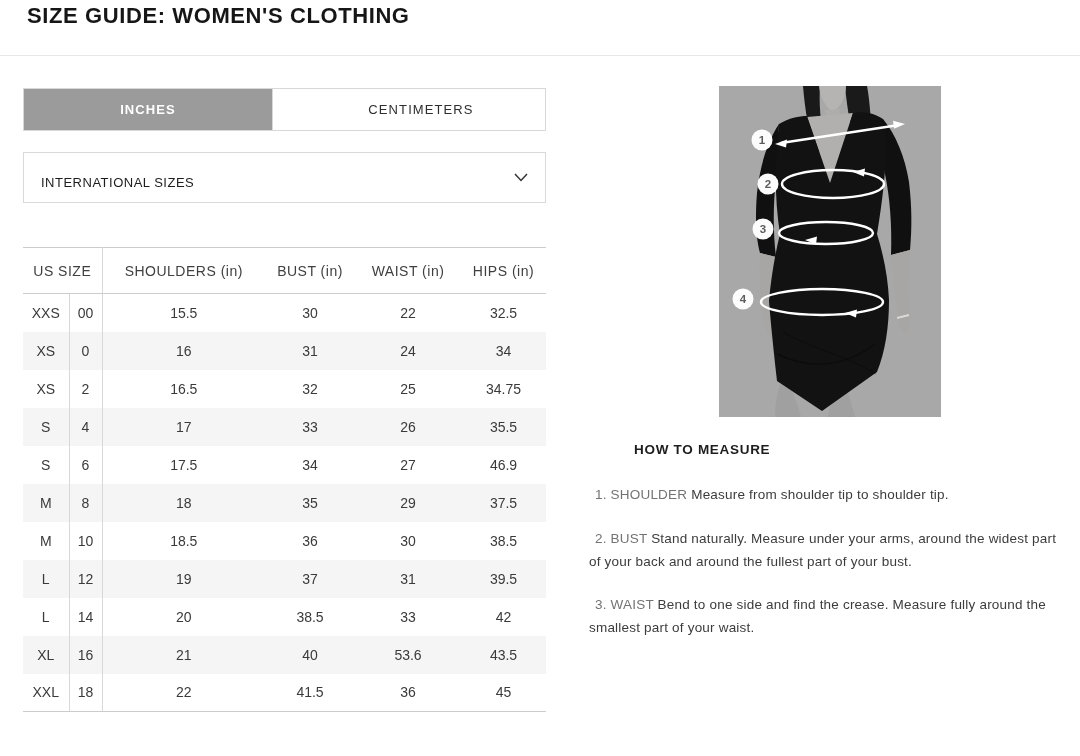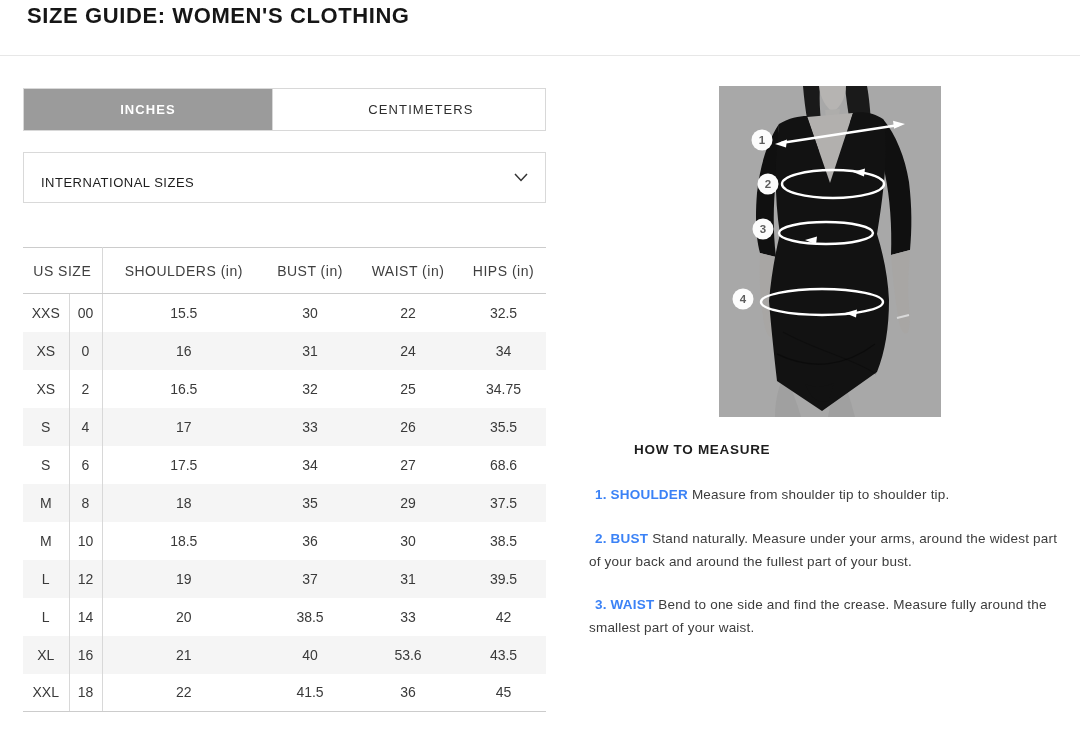--- a/index.html
+++ b/index.html
@@ -40,21 +40,21 @@
 
   
   .measure-figure { position:absolute; left:719px; top:86px; width:222px; height:331px; }
   .badge-num { font-family:"Liberation Sans", sans-serif; font-size:11.5px; font-weight:700; fill:#5d5d5d; }
 
   
   .htm-heading { position:absolute; left:590px; top:442px; font-size:13.5px; font-weight:700;
     letter-spacing:.7px; color:#1d1d1d;margin-left:44px; }
   .step { position:absolute; left:589px; width:481px; font-size:13.5px; line-height:23px;
     color:#3c3c3c; letter-spacing:.2px; text-indent:6px; }
-  .step b { font-weight:700; color:#3b82f6; }
+  .step b { font-weight:400; color:#737373; }
   .step-1 { top:483px; } .step-2 { top:527px; } .step-3 { top:593px; } .step-4 { top:659px; }
 </style>
 </head>
 <body>
 
 <div class="page">
 
   <h1 class="page-title">SIZE GUIDE: WOMEN'S CLOTHING</h1>
   <div class="top-divider"></div>
 
@@ -120,21 +120,21 @@
         <td>33</td>
         <td>26</td>
         <td>35.5</td>
       </tr>
       <tr>
         <td class="c-letter">S</td>
         <td class="c-number">6</td>
         <td>17.5</td>
         <td>34</td>
         <td>27</td>
-        <td>68.6</td>
+        <td>46.9</td>
       </tr>
       <tr>
         <td class="c-letter">M</td>
         <td class="c-number">8</td>
         <td>18</td>
         <td>35</td>
         <td>29</td>
         <td>37.5</td>
       </tr>
       <tr>

